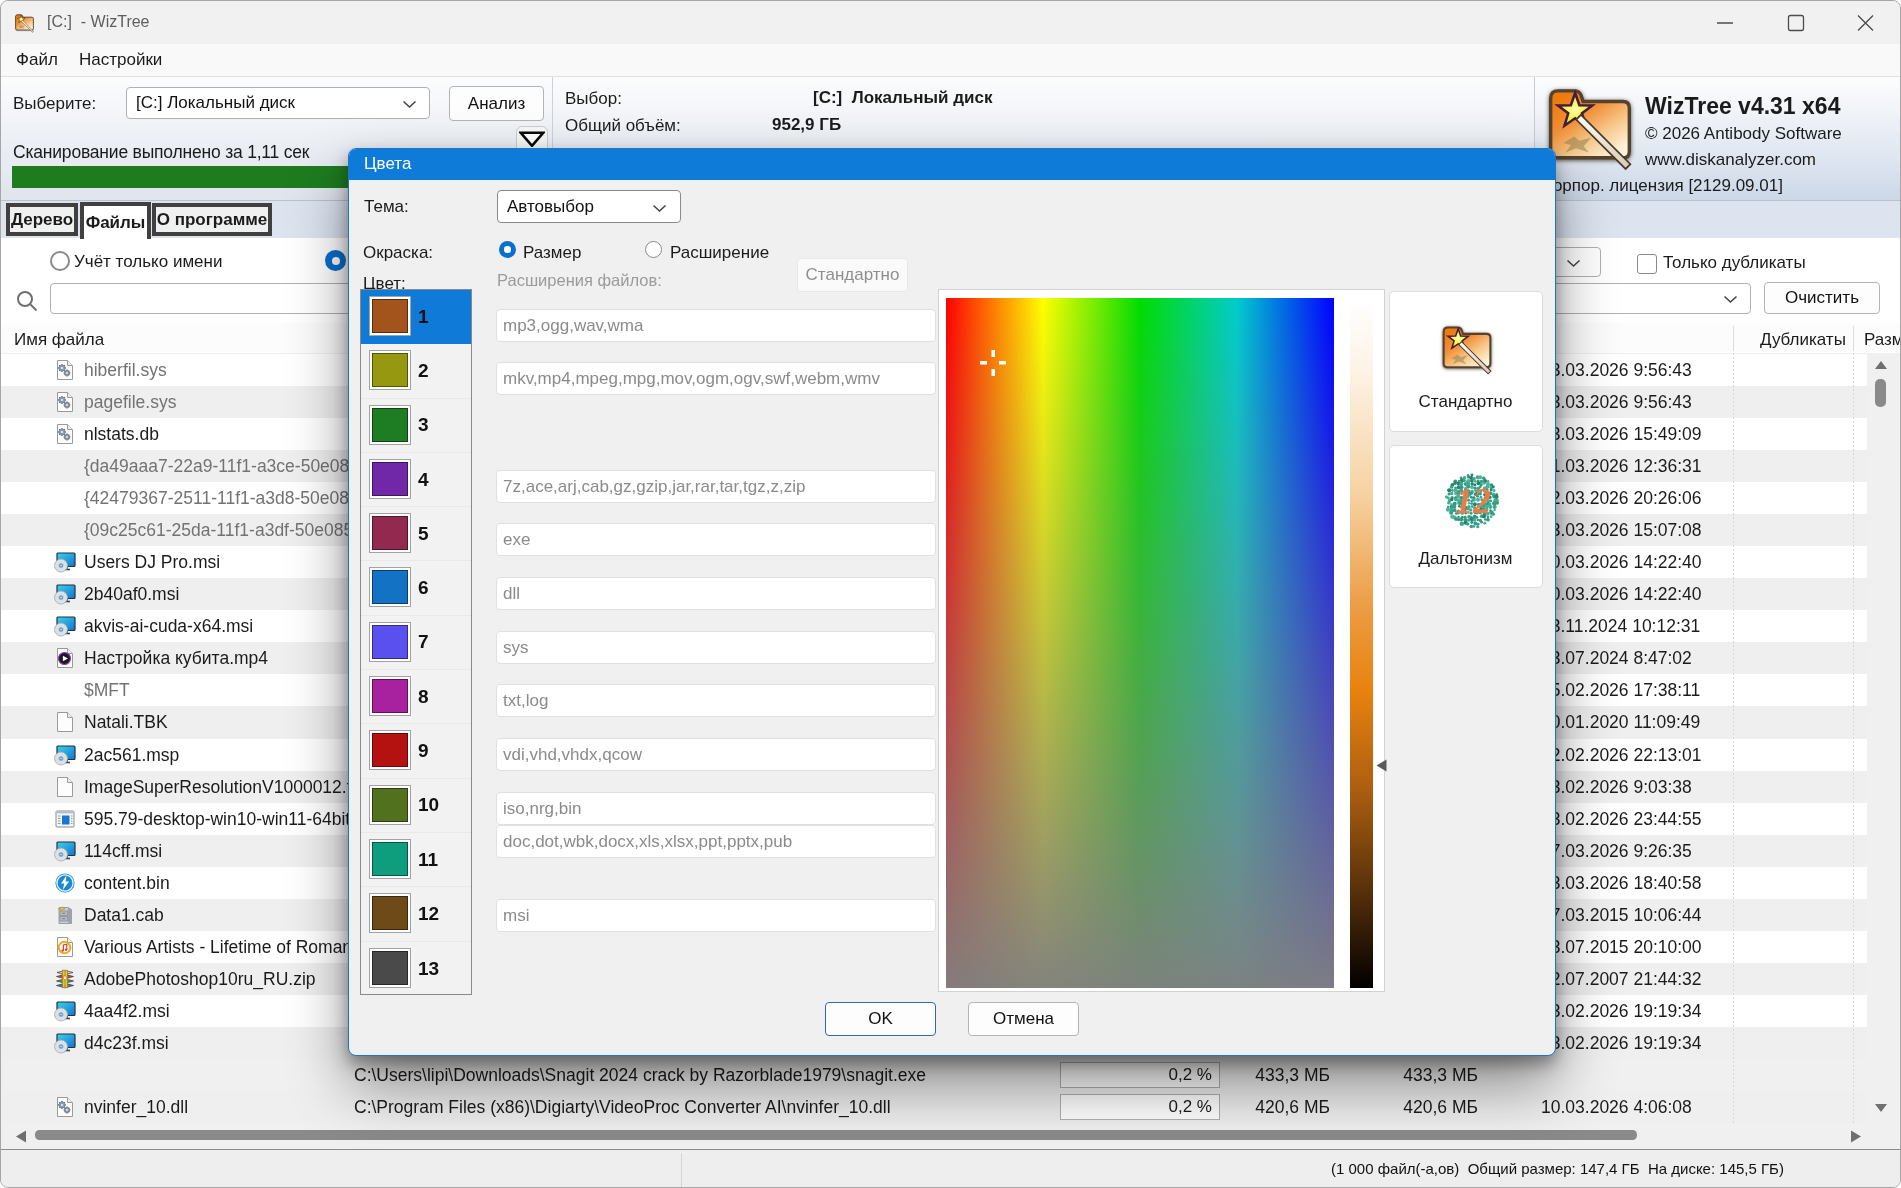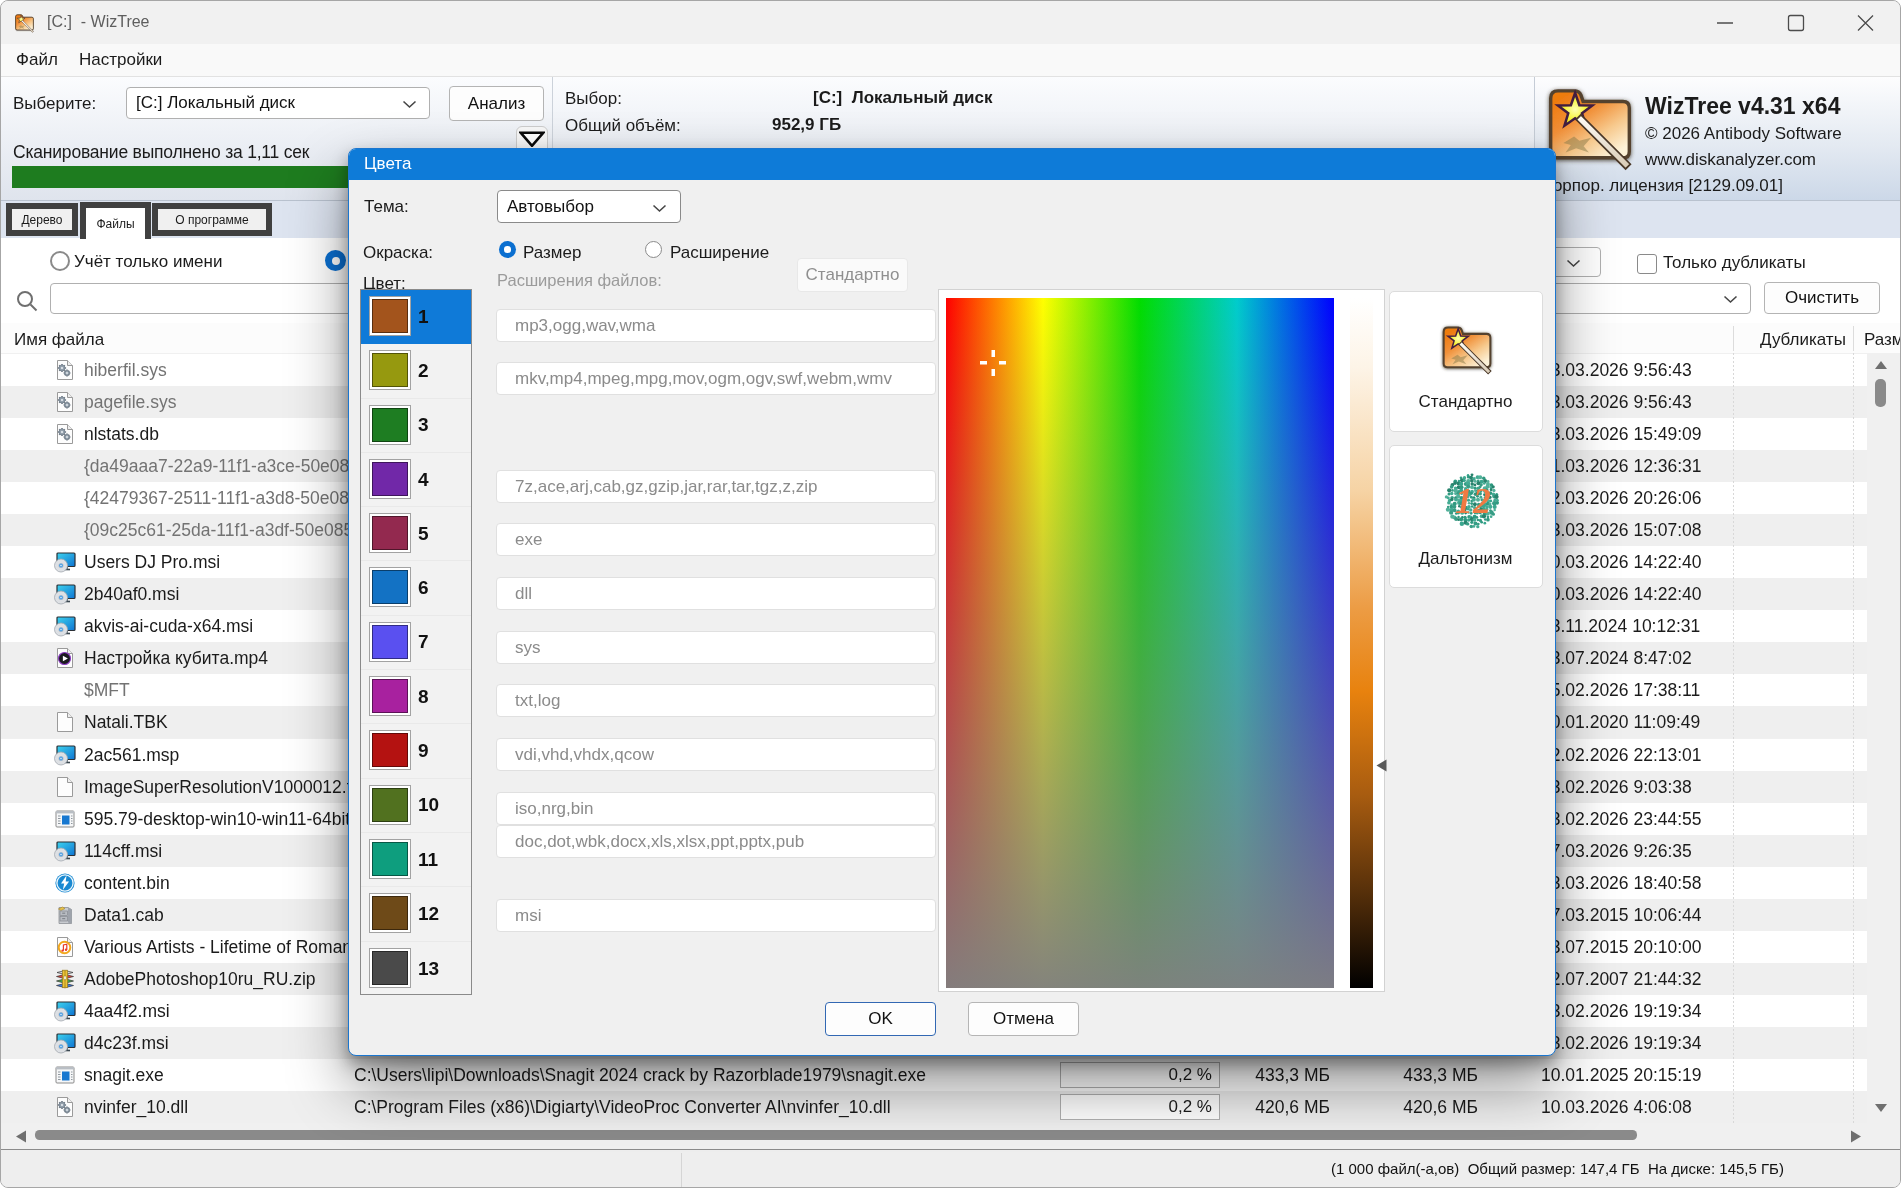--- a/index.html
+++ b/index.html
@@ -25,22 +25,22 @@
 .btn { position:absolute; background:#fdfdfd; border:1px solid #b4b4b4; border-radius:4px; font-size:17px; color:#111;
   display:flex; align-items:center; justify-content:center; }
 
 .lab { position:absolute; font-size:17px; color:#1b1b1b; white-space:nowrap; }
 .bold { font-weight:bold; }
 
 .greenbar { position:absolute; left:11px; top:165px; width:532px; height:22px; background:#1e7c1f; }
 
 
 .tabband { position:absolute; left:0; top:200px; width:100%; height:37px; background:#dde4f0; }
-.tab { position:absolute; height:33px; background:#f0f0f0; border:6px solid #404040; font-size:12px; color:#1b1b1b;
-  display:flex; align-items:center; justify-content:center; }
+.tab { position:absolute; height:33px; background:#f0f0f0; border:4px solid #404040; font-size:17px; color:#1b1b1b;
+  display:flex; align-items:center; justify-content:center;font-weight:bold; }
 .tab.active { height:37px; background:#fff; border-bottom:none; z-index:2; }
 
 
 .ctrlpanel { position:absolute; left:0; top:237px; width:100%; height:85px; background:#fff; }
 
 
 .thead { position:absolute; left:0; top:322px; width:100%; height:30px; background:#fcfcfc; }
 .hcol { position:absolute; top:329px; font-size:17px; color:#1b1b1b; }
 .frow { position:absolute; left:0; width:1866px; overflow:hidden; }
 .frowx { position:absolute; left:0; width:1866px; overflow:hidden; }
@@ -64,21 +64,21 @@
 
 
 .dialog { position:absolute; left:347px; top:147px; width:1208px; height:908px; background:#f0f0f0;
   border:1.5px solid #1b76cf; border-radius:8px; overflow:hidden;
   box-shadow:0 8px 16px rgba(0,0,0,0.34), 0 30px 60px rgba(0,0,0,0.42); z-index:10; }
 .dtitle { position:absolute; left:0; top:0; width:100%; height:31px; background:#0e7bd8; }
 .dtitle span { position:absolute; left:15px; top:5px; color:#fff; font-size:17px; }
 .dlab { position:absolute; font-size:17px; color:#1b1b1b; white-space:nowrap; }
 .dlab.gray { color:#9b9b9b; }
 .xfield { position:absolute; left:147px; width:440px; height:33px; background:#fff; border:1px solid #e0e0e0; border-radius:4px;
-  font-size:17px; color:#8b8b8b; padding-left:18px; line-height:31px; white-space:nowrap; overflow:hidden; }
+  font-size:17px; color:#8b8b8b; padding-left:6px; line-height:31px; white-space:nowrap; overflow:hidden; }
 .clist { position:absolute; left:11px; top:140px; width:112px; height:706px; background:#f2f2f2; border:1px solid #8a8a8a; overflow:hidden; }
 .citem { position:relative; width:100%; height:54.3px; border-bottom:1px solid #e9e9e9; }
 .citem:last-child { border-bottom:none; }
 .citem.sel { background:#0f7ad8; border-bottom:none; }
 .sw { position:absolute; left:8px; top:6px; width:42px; height:40px; background:#fff; border:1px solid #a2a2a2; }
 .swi { position:absolute; left:2px; top:2px; right:2px; bottom:2px; border:1px solid rgba(0,0,0,0.45); }
 .cnum { position:absolute; left:57px; top:50%; transform:translateY(-50%); font-size:19px; font-weight:bold; color:#111; }
 .gradpanel { position:absolute; left:589px; top:140px; width:447px; height:703px; background:#fff; border:1px solid #d2d2d2; }
 .gradbox { position:absolute; left:7px; top:8px; width:388px; height:690px;
   background:linear-gradient(180deg, rgba(128,128,128,0) 0%, rgba(128,128,128,0.97) 100%),
@@ -525,32 +525,20 @@
           <rect x="3" y="2" width="18" height="13.5" rx="1" fill="url(#scr)" stroke="#2a2f35" stroke-width="1.2"></rect>
           <rect x="9" y="15.5" width="5" height="2.2" fill="#3a4750"></rect>
           <rect x="7" y="17.7" width="9" height="1.6" fill="#3a4750"></rect>
           <circle cx="7" cy="14.5" r="6.5" fill="#dde0e4" stroke="#a2a8b0" stroke-width="0.8"></circle>
           <circle cx="7" cy="14.5" r="2.6" fill="#bcc2c9"></circle>
           <circle cx="7" cy="14.5" r="1.9" fill="#4aa0e8"></circle>
           <circle cx="7" cy="14.5" r="0.8" fill="#e8eaee"></circle>
         </svg></div>
       <div class="rowtext" style="left:83px">d4c23f.msi</div>
       <div class="rowtext" style="left:1540px">23.02.2026 19:19:34</div>
-    </div>
-<div class="frow" style="top:1058.3px;height:32.08px;background:#ffffff">
-      <div class="ricon" style="left:53px"><svg width="22" height="22" viewBox="0 0 22 22">
-          <rect x="2" y="3" width="18" height="16" rx="1" fill="#f6f7f8" stroke="#8b8b8b" stroke-width="1"></rect>
-          <rect x="2" y="3" width="18" height="2.4" fill="#b9bec4"></rect>
-          <rect x="8" y="7.5" width="7.5" height="9" fill="#1878d0"></rect>
-          <g stroke="#8f979e" stroke-width="1">
-            <path d="M4 8h2.5M4 10.5h2.5M4 13h2.5M4 15.5h2.5M17 8h1.5M17 10.5h1.5M17 13h1.5M17 15.5h1.5"></path>
-          </g>
-        </svg></div>
-      <div class="rowtext" style="left:83px">snagit.exe</div>
-      <div class="rowtext" style="left:1540px">10.01.2025 20:15:19</div>
     </div>
 <div class="frow" style="top:1090.3px;height:32.08px;background:#efefef">
       <div class="ricon" style="left:53px"><svg width="22" height="22" viewBox="0 0 22 22">
           <path d="M3.5 1.5h10l5 5v14h-15z" fill="#fdfdfd" stroke="#9a9a9a" stroke-width="1"></path>
           <path d="M13.5 1.5v5h5" fill="#eee" stroke="#9a9a9a" stroke-width="1"></path>
           <g fill="#93a0ac" stroke="#6e7a86" stroke-width="0.5">
             <circle cx="8" cy="9" r="3.1"></circle>
             <circle cx="13" cy="14" r="2.6"></circle>
           </g>
           <g stroke="#6e7a86" stroke-width="1.6">

